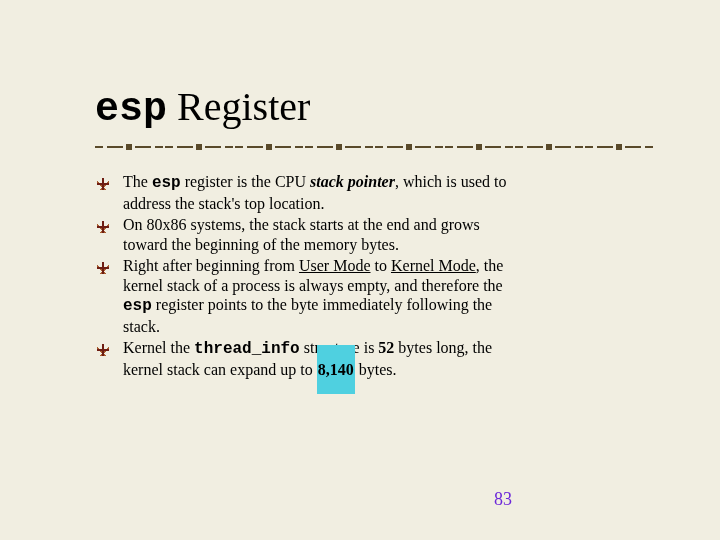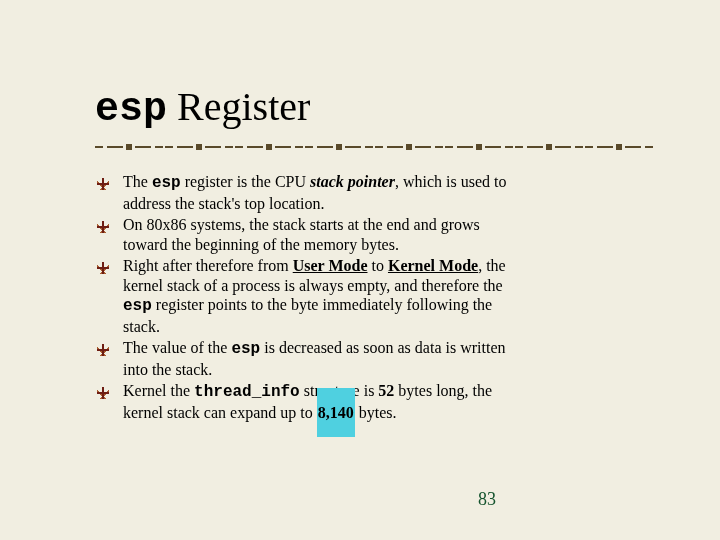--- a/index.html
+++ b/index.html
@@ -53,29 +53,29 @@
     top: 6px;
     width: 12px;
     height: 12px;
     background:
       linear-gradient(#6e1d12, #6e1d12) center/12px 2px no-repeat,
       linear-gradient(#6e1d12, #6e1d12) center/2px 12px no-repeat,
       linear-gradient(45deg, transparent 5px, #a85c2e 5px 7px, transparent 7px),
       linear-gradient(-45deg, transparent 5px, #a85c2e 5px 7px, transparent 7px);
   }
   .mono { font-family: "Courier New", Courier, monospace; font-weight: bold; }
-  .ub { text-decoration: underline; font-weight: bold; }
+  .ub { text-decoration: underline; font-weight: normal; }
   .bi { font-weight: bold; font-style: italic; }
   .hl { background: #4fd0e0; padding: 16px 1px; }
   .pagenum {
     position: absolute;
-    right: 76px;
+    right: 60px;
     bottom: 30px;
     font-size: 18px;
-    color: #14532d;
+    color: #6d28d9;
   }
 </style>
 </head>
 <body>
 
 <div class="slide">
 
   <h1 class="title">
     <span class="esp">esp</span><span> Register</span>
   </h1>
@@ -97,26 +97,23 @@
 
     <li>
       <span>The </span><span class="mono">esp</span><span> register is the CPU </span><span class="bi">stack pointer</span><span>, which is used to address the stack's top location.</span>
     </li>
 
     <li>
       <span>On 80x86 systems, the stack starts at the end and grows toward the beginning of the memory bytes.</span>
     </li>
 
     <li>
-      <span>Right after therefore from </span><span class="ub">User Mode</span><span> to </span><span class="ub">Kernel Mode</span><span>, the kernel stack of a process is always empty, and therefore the </span><span class="mono">esp</span><span> register points to the byte immediately following the stack.</span>
+      <span>Right after beginning from </span><span class="ub">User Mode</span><span> to </span><span class="ub">Kernel Mode</span><span>, the kernel stack of a process is always empty, and therefore the </span><span class="mono">esp</span><span> register points to the byte immediately following the stack.</span>
     </li>
 
-    <li>
-      <span>The value of the </span><span class="mono">esp</span><span> is decreased as soon as data is written into the stack.</span>
-    </li>
 
     <li>
       <span>Kernel the </span><span class="mono">thread_info</span><span> structure is </span><b>52</b><span> bytes long, the kernel stack can expand up to </span><b class="hl">8,140</b><span> bytes.</span>
     </li>
 
   </ul>
 
   <div class="pagenum">83</div>
 
 </div>

